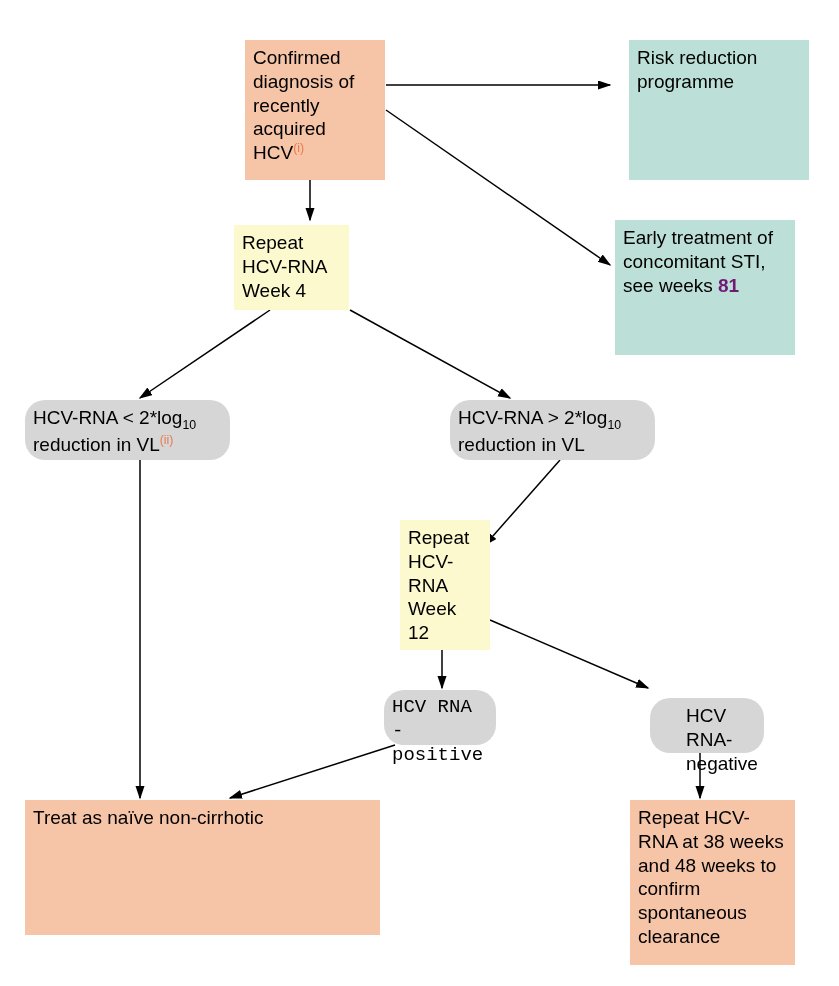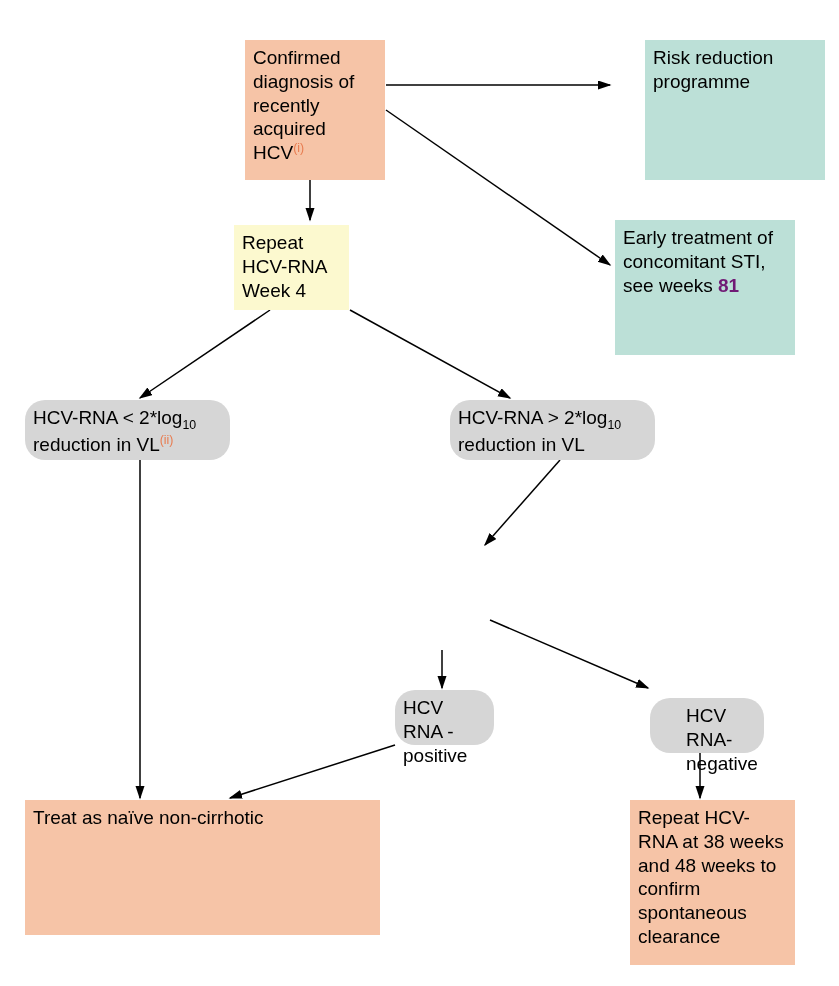--- a/index.html
+++ b/index.html
@@ -46,42 +46,45 @@
 
     <line x1="395" y1="745" x2="230" y2="798" stroke="#000" stroke-width="1.5" marker-end="url(#ah)"></line>
 
     <line x1="700" y1="745" x2="700" y2="798" stroke="#000" stroke-width="1.5" marker-end="url(#ah)"></line>
   </svg>
 
   <div class="box peach" style="left:245px;top:40px;width:140px;height:140px;">
     <span>Confirmed diagnosis of recently acquired HCV</span><span class="sup">(i)</span>
   </div>
 
-  <div class="box teal" style="left:645px;top:40px;width:180px;height:140px;">
+  <div class="box teal" style="left:629px;top:40px;width:180px;height:140px;">
     <span>Risk reduction programme</span>
   </div>
 
   <div class="box teal" style="left:615px;top:220px;width:180px;height:135px;">
     <span>Early treatment of concomitant STI, see weeks </span><span class="link-green">81</span>
   </div>
 
   <div class="box yellow" style="left:234px;top:225px;width:115px;height:85px;">
     <span>Repeat HCV-RNA Week 4</span>
   </div>
 
   <div class="box gray" style="left:25px;top:400px;width:205px;height:60px;">
     <span> HCV-RNA &lt; 2*log</span><span class="sub10">10</span><span> reduction in VL</span><span class="sup">(ii)</span>
   </div>
 
   <div class="box gray" style="left:450px;top:400px;width:205px;height:60px;">
     <span> HCV-RNA &gt; 2*log</span><span class="sub10">10</span><span> reduction in VL</span>
   </div>
 
+  <div class="box yellow" style="left:400px;top:520px;width:90px;height:130px;">
+    <span>Repeat HCV-RNA Week 12</span>
+  </div>
 
-  <div class="box gray" style="left:395px;top:690px;width:99px;height:55px;">
+  <div class="box gray" style="left:384px;top:690px;width:112px;height:55px;font-family:Liberation Mono, monospace;">
     <span>HCV RNA -positive</span>
   </div>
 
   <div class="box gray" style="left:650px;top:698px;width:114px;height:55px;padding-left:36px;">
     <span>HCV RNA-negative</span>
   </div>
 
   <div class="box peach" style="left:25px;top:800px;width:355px;height:135px;">
     <span>Treat as naïve non-cirrhotic</span>
   </div>

